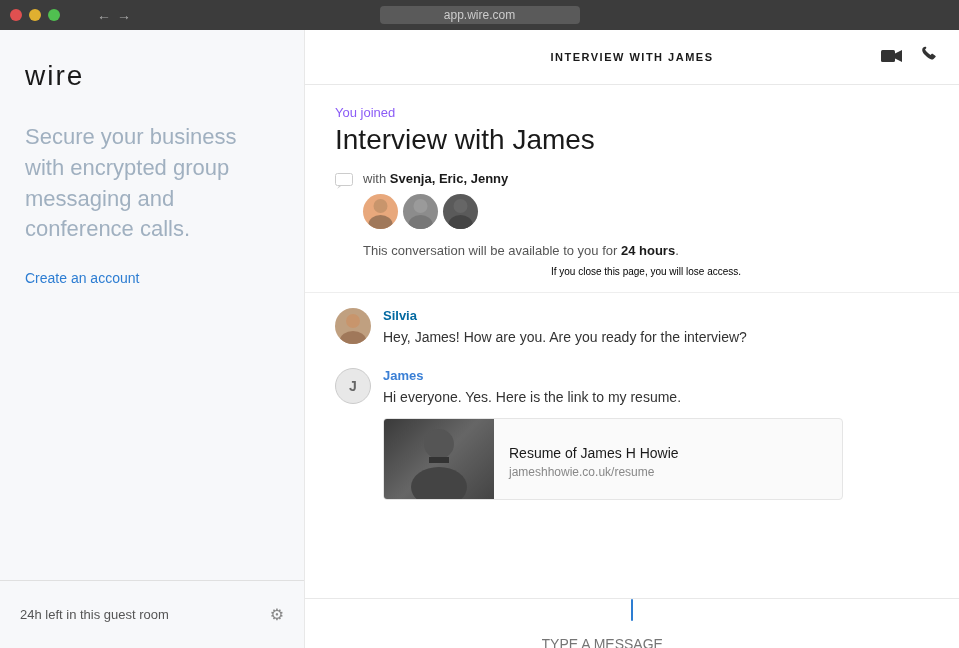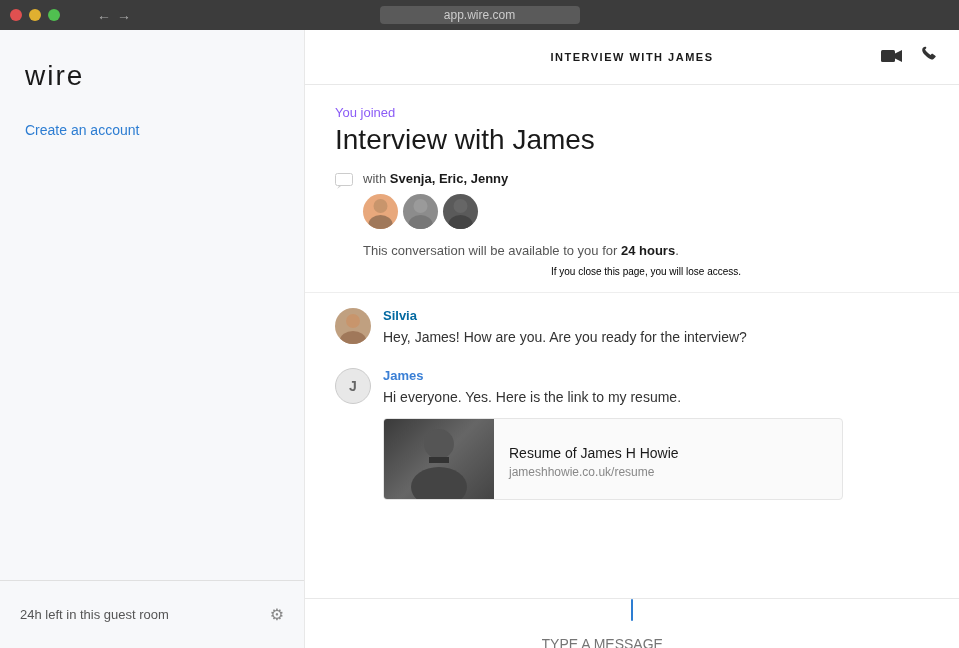--- a/index.html
+++ b/index.html
@@ -367,20 +367,21 @@
     <span class="nav-arrow">←</span>
     <span class="nav-arrow">→</span>
   </div>
   <div class="titlebar-url">app.wire.com</div>
 </div>
 
 <div class="app-container">
 
   <div class="sidebar">
     <div class="wire-logo">wire</div>
+    <div class="sidebar-tagline">Secure your business with encrypted group messaging and conference calls.</div>
     <a class="sidebar-cta">Create an account</a>
 
     <div class="sidebar-footer">
       <span class="sidebar-footer-text">24h left in this guest room</span>
       <span class="gear-icon">⚙</span>
     </div>
   </div>
 
   <div class="chat-panel">
 

